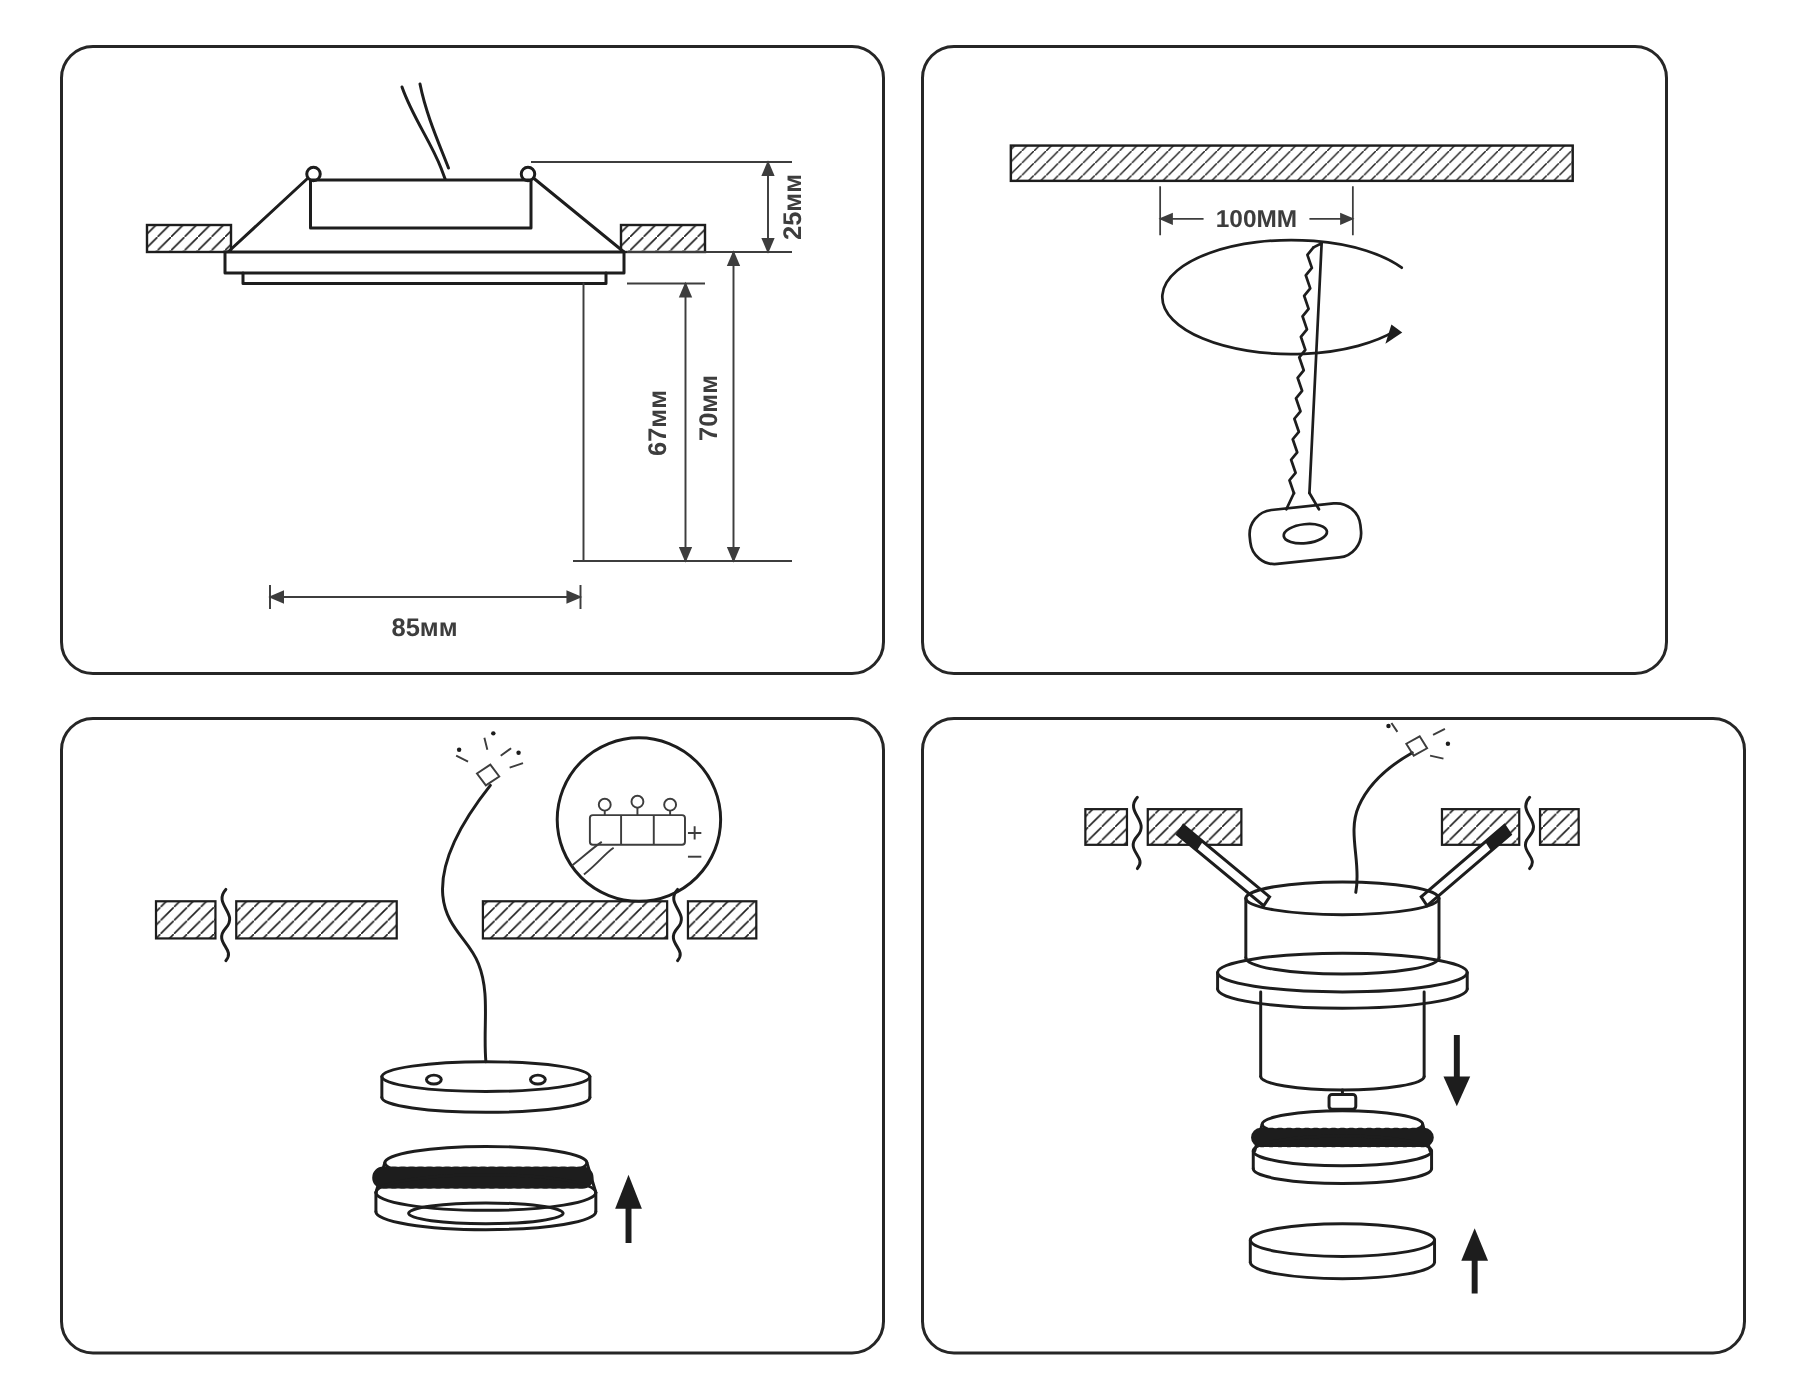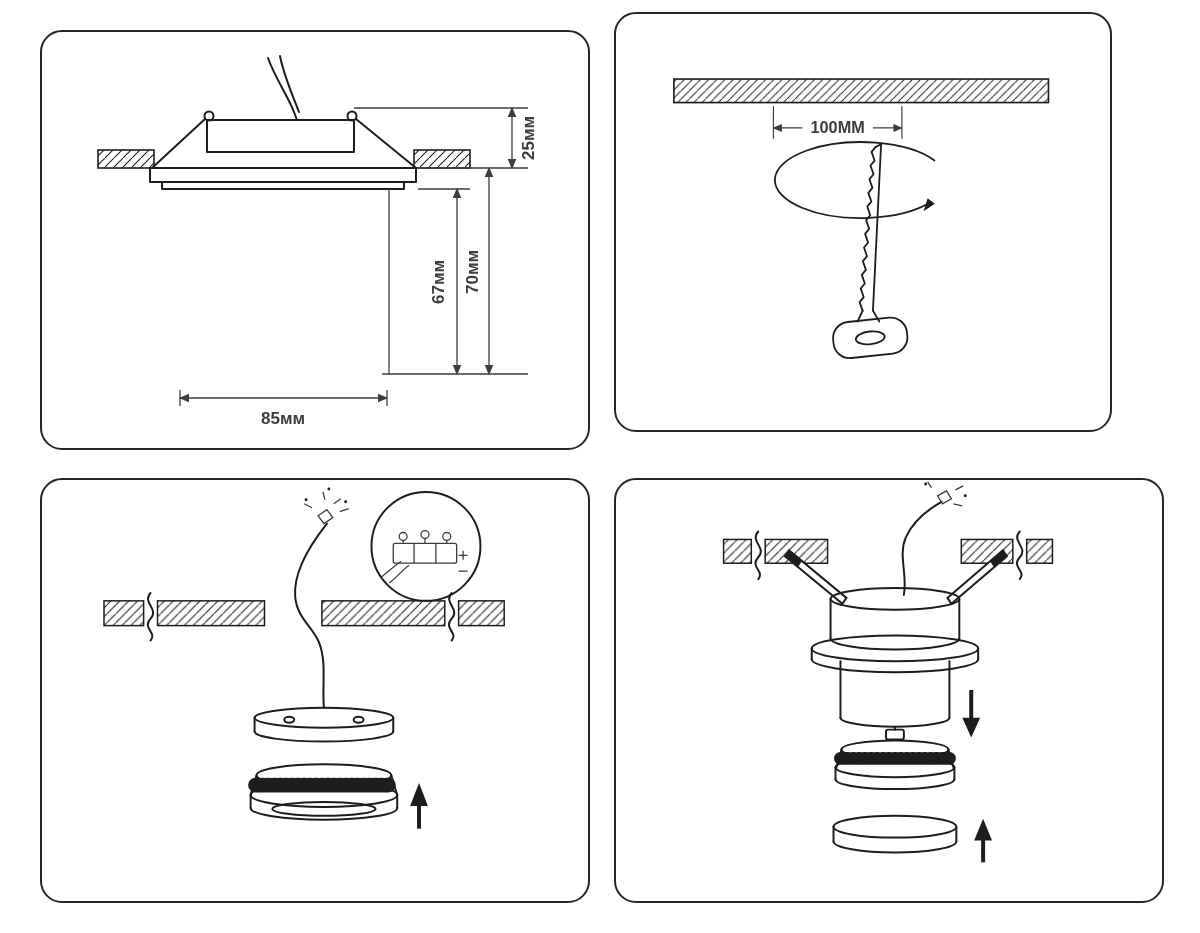--- a/index.html
+++ b/index.html
@@ -1,21 +1,21 @@
 <!DOCTYPE html>
 <html><head>
 <meta charset="utf-8">
 <style>
   * { margin:0; padding:0; box-sizing:border-box; }
   html,body { background:#ffffff; }
   body { width:1200px; height:933px; overflow:hidden; font-family:"Liberation Sans", sans-serif; }
   .sheet { position:relative; width:1200px; height:933px; background:#fff; }
   .panel { position:absolute; border:2px solid #262626; border-radius:22px; background:#fff; overflow:hidden; }
   #p1 { left:40px;  top:30px;  width:550px; height:420px; }
-  #p2 { left:614px; top:12px;  width:498px; height:420px; }
+  #p2 { left:614px; top:30px;  width:498px; height:420px; }
   #p3 { left:40px;  top:478px; width:550px; height:425px; }
   #p4 { left:614px; top:478px; width:550px; height:425px; }
   .panel svg { display:block; width:100%; height:100%; }
   svg text { font-family:"Liberation Sans", sans-serif; font-weight:bold; fill:#3d3d3d; }
   .ln   { stroke:#1d1d1d; fill:none; stroke-width:2; stroke-linecap:round; stroke-linejoin:round; }
   .thin { stroke:#3d3d3d; fill:none; stroke-width:1.3; }
   .fillb{ fill:#1d1d1d; stroke:none; }
   .white{ fill:#ffffff; }
 </style>
 </head>

